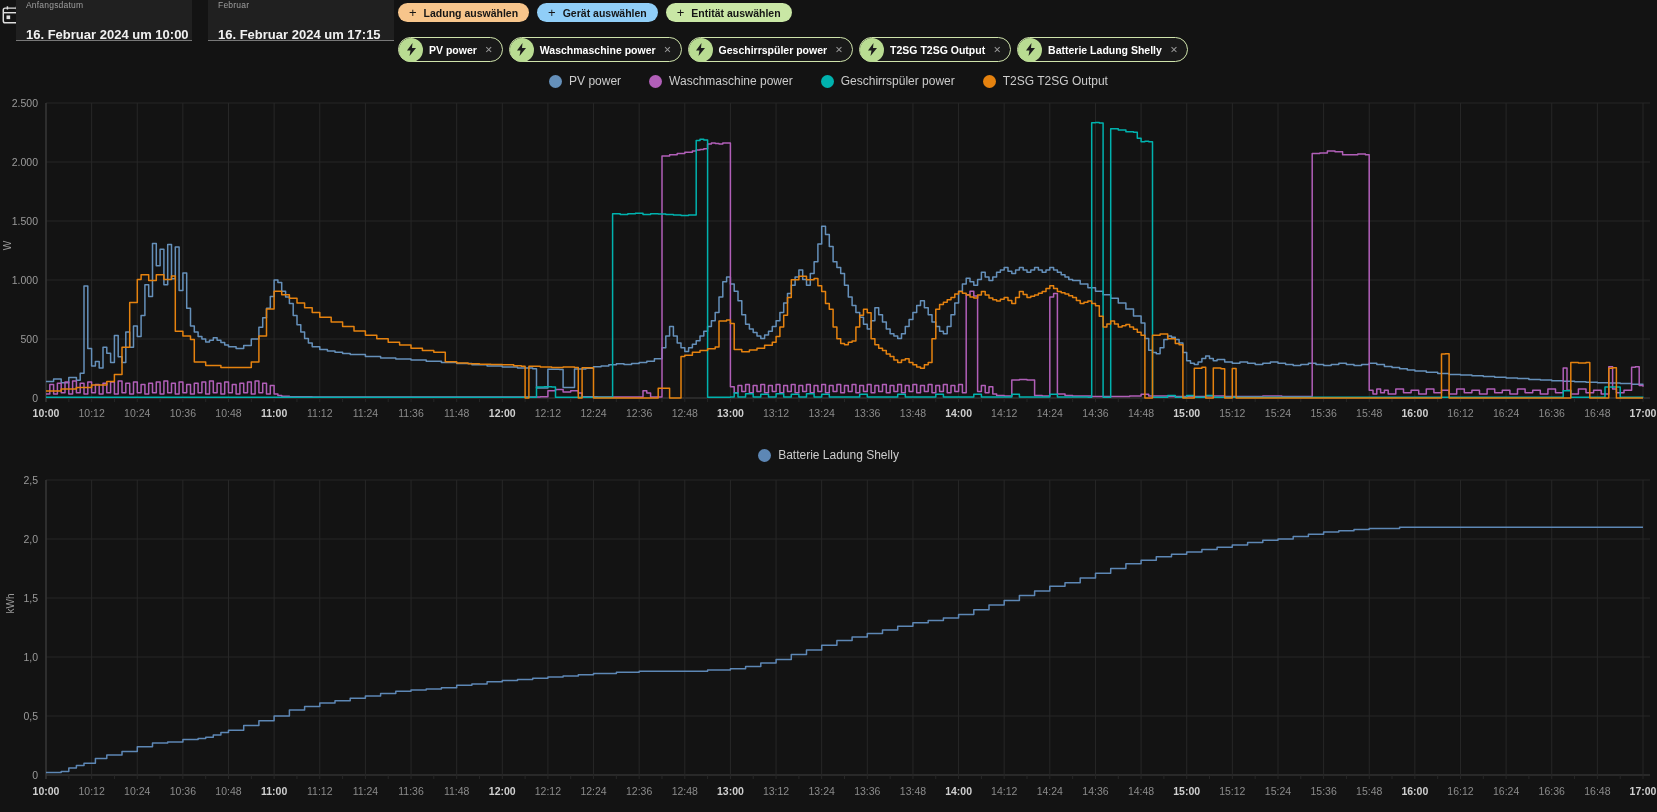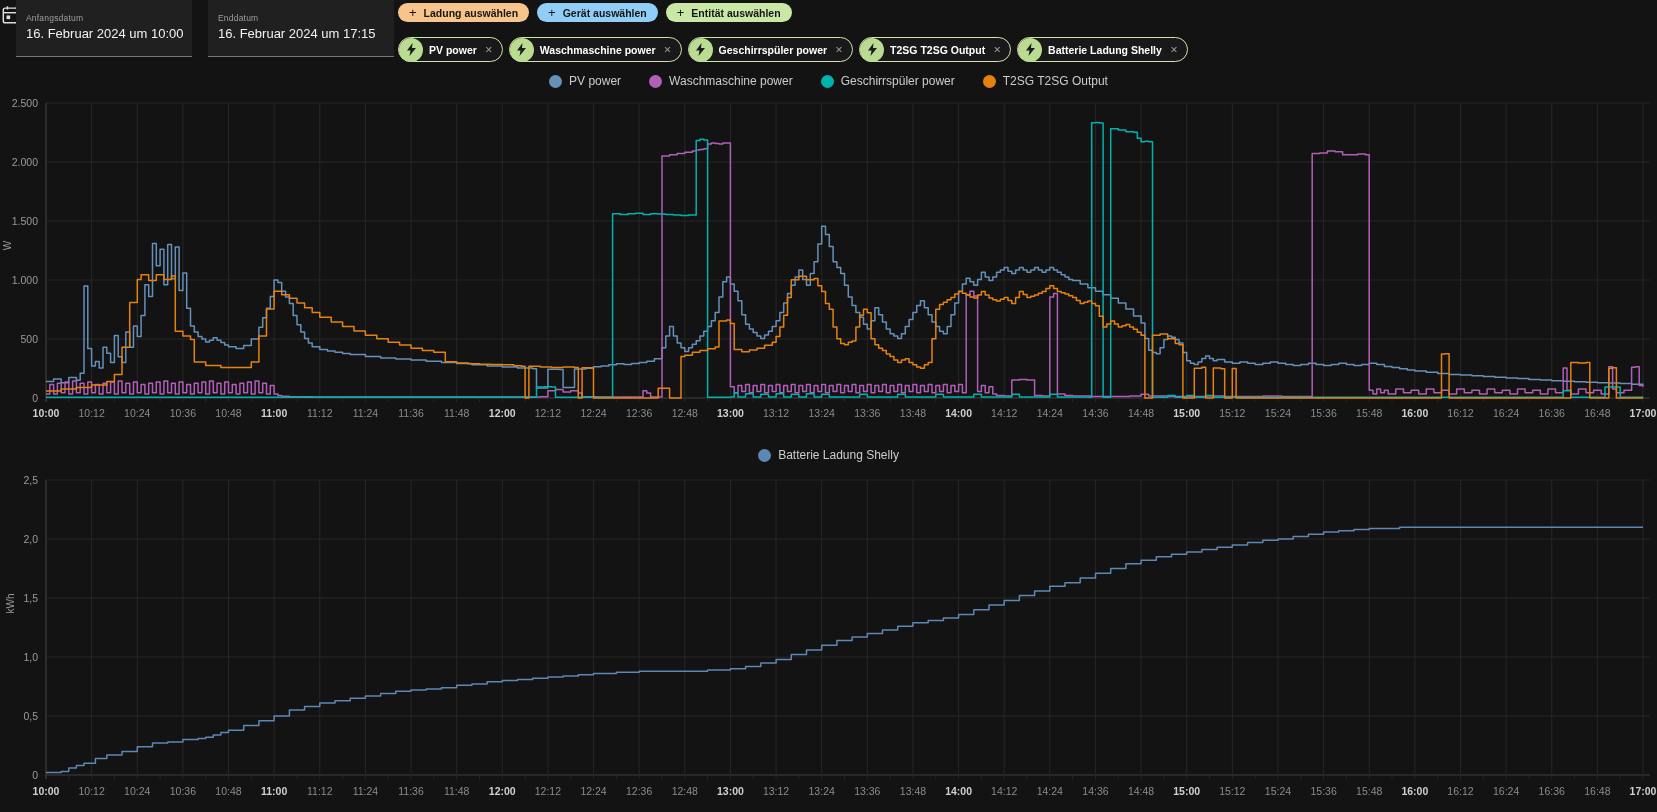--- a/index.html
+++ b/index.html
@@ -1,23 +1,23 @@
 <!DOCTYPE html>
 <html style="--page_bg: #131313; --field_bg: #202020; --field_underline: #787878; --btn_orange: #f7c58b; --btn_blue: #90cef7; --btn_green: #c9e7a5; --btn_text: #151515; --chip_border: #cfe3ab; --chip_icon_bg: #b9dc92; --chip_bg: #191919; --grid: #272727; --axis_zero: #414141; --tick_text: #8b8b8b; --tick_text_bold: #cfcfcf; --legend_text: #cccccc; --series_pv: #6590ba; --series_wasch: #b15fb8; --series_geschirr: #00b2ae; --series_t2sg: #e5820f; --series_batt: #5d87b5;"><head>
 <meta charset="utf-8">
 <style>
   html,body{margin:0;padding:0;background:#0d0d0d;font-family:"Liberation Sans",sans-serif;}
   #screen{position:relative;width:1657px;height:812px;background:var(--page_bg,#131313);overflow:hidden;}
 
   
   .cal-icon{position:absolute;left:1px;top:4px;width:22px;height:22px;}
-  .datefield{position:absolute;top:0;height:57px;background:var(--field_bg,#202020);
-    border-bottom:1px solid var(--field_underline,#777);box-sizing:border-box;padding:13px 10px;cursor:pointer;}
+  .datefield{position:absolute;top:0;height:41px;background:var(--field_bg,#202020);
+    border-bottom:1px solid var(--field_underline,#777);box-sizing:border-box;padding:0 10px;cursor:pointer;}
   .datefield .lbl{font-size:8.5px;color:#9e9e9e;letter-spacing:.2px;}
-  .datefield .val{font-size:13px;color:#f1f1f1;font-weight:400;margin-top:3px;white-space:nowrap;}
+  .datefield .val{font-size:13px;color:#f1f1f1;font-weight:700;margin-top:17px;white-space:nowrap;}
   #field-start{left:16px;width:176px;}
   #field-end{left:208px;width:186px;}
 
   .btn-row{position:absolute;left:398px;top:3px;display:flex;gap:8px;}
   .pill-btn{height:19px;border-radius:10px;display:flex;align-items:center;padding:0 11px;
     font-size:10.5px;font-weight:600;color:var(--btn_text,#151515);cursor:pointer;white-space:nowrap;}
   .pill-btn .plus{font-size:13px;font-weight:400;margin-right:7px;position:relative;top:-.5px;}
   .btn-orange{background:var(--btn_orange,#f7c58b);}
   .btn-blue{background:var(--btn_blue,#90cef7);}
   .btn-green{background:var(--btn_green,#c9e7a5);}
@@ -54,21 +54,21 @@
     <line x1="7" y1="2.5" x2="7" y2="6" stroke="#dedede" stroke-width="1.6"></line>
     <line x1="17" y1="2.5" x2="17" y2="6" stroke="#dedede" stroke-width="1.6"></line>
     <rect x="6" y="12.5" width="4" height="4" fill="#dedede"></rect>
   </svg>
 
   <div class="datefield" id="field-start">
     <div class="lbl">Anfangsdatum</div>
     <div class="val">16. Februar 2024 um 10:00</div>
   </div>
   <div class="datefield" id="field-end">
-    <div class="lbl">Enddatum</div>
+    <div class="lbl">Februar</div>
     <div class="val">16. Februar 2024 um 17:15</div>
   </div>
 
   <div class="btn-row">
     <div class="pill-btn btn-orange">
       <span class="plus">+</span>
       <span>Ladung auswählen</span>
     </div>
     <div class="pill-btn btn-blue">
       <span class="plus">+</span>

